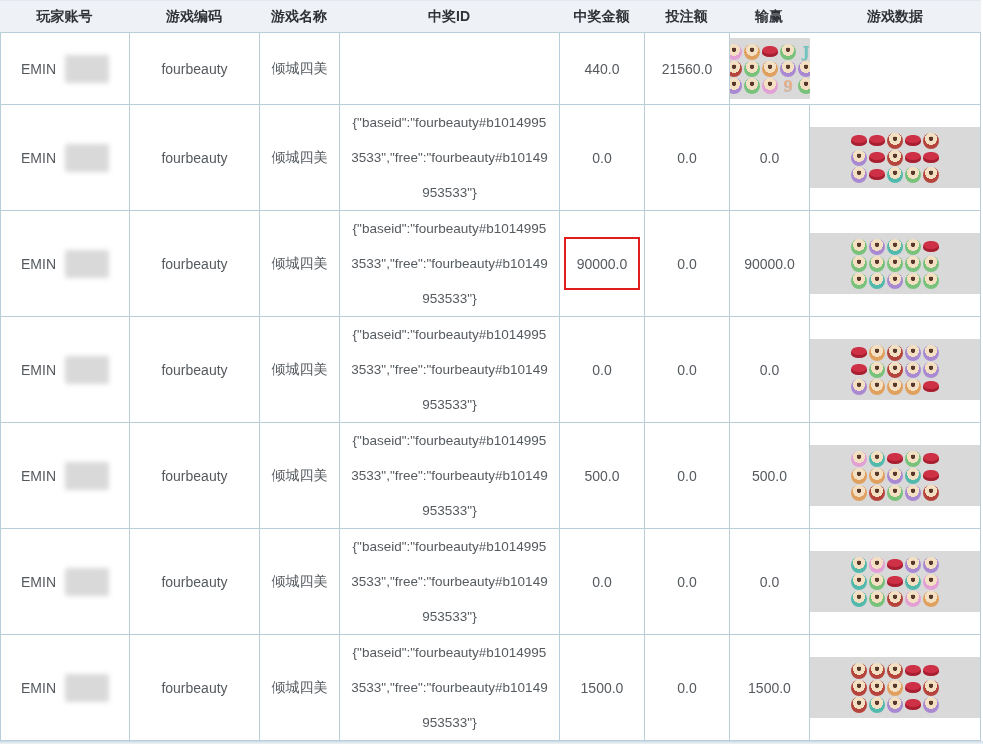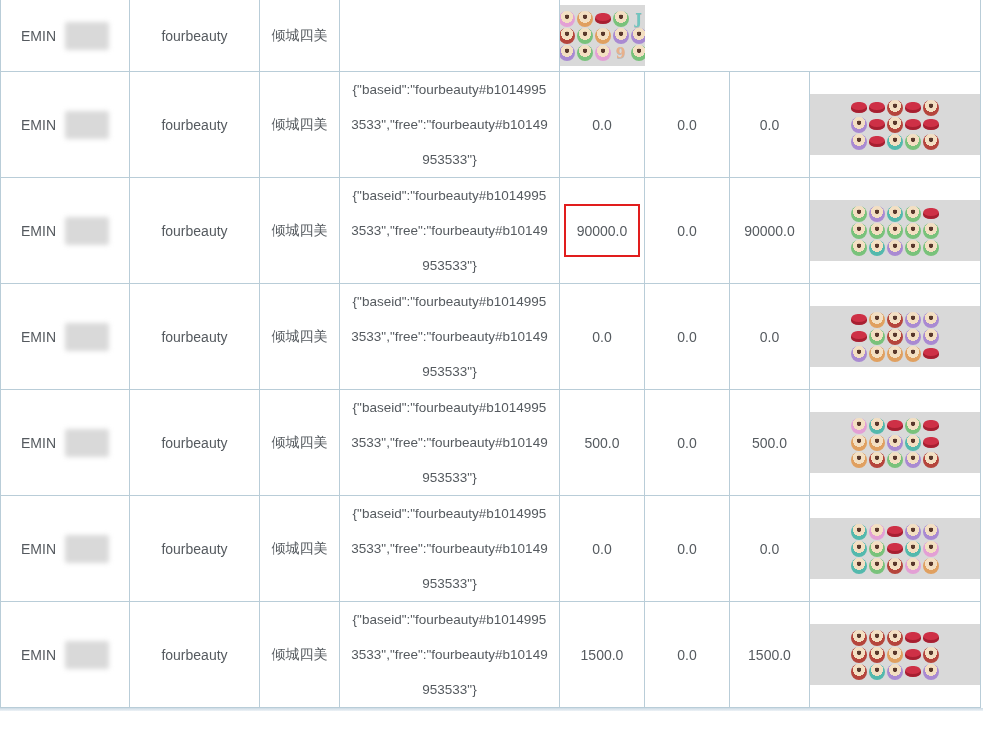--- a/index.html
+++ b/index.html
@@ -91,31 +91,43 @@
   }
   .bottom-strip{
     height:3px;width:983px;
     background:linear-gradient(#ccdae4,#eef3f7);
   }
 </style>
 </head>
 <body>
 
 <div class="tbl">
+  <div class="hdr">
+    <div class="hcell">玩家账号</div>
+    <div class="hcell">游戏编码</div>
+    <div class="hcell">游戏名称</div>
+    <div class="hcell">中奖ID</div>
+    <div class="hcell">中奖金额</div>
+    <div class="hcell">投注额</div>
+    <div class="hcell">输赢</div>
+    <div class="hcell">游戏数据</div>
+  </div>
   <div id="tbody">
   <div class="row short">
     <div class="cell account-cell">
       <span>EMIN</span>
       <span class="redact"></span>
     </div>
     <div class="cell">fourbeauty</div>
     <div class="cell">倾城四美</div>
     <div class="cell winid-cell">
       <span class="winid-text"></span>
     </div>
+    <div class="cell">440.0</div>
+    <div class="cell">21560.0</div>
     <div class="cell gamedata-cell">
       <div class="strip">
         <div class="icon-grid">
               <span class="sym" style="background: radial-gradient(circle at 50% 36%, rgb(89, 56, 44) 0px, rgb(89, 56, 44) 17%, rgb(243, 223, 194) 18%, rgb(243, 223, 194) 46%, rgb(227, 160, 213) 47%, rgb(227, 160, 213) 100%);"></span>
               <span class="sym" style="background: radial-gradient(circle at 50% 36%, rgb(89, 56, 44) 0px, rgb(89, 56, 44) 17%, rgb(243, 223, 194) 18%, rgb(243, 223, 194) 46%, rgb(224, 160, 96) 47%, rgb(224, 160, 96) 100%);"></span>
               <span class="sym lips" style="background: rgb(206, 48, 70);"></span>
               <span class="sym" style="background: radial-gradient(circle at 50% 36%, rgb(89, 56, 44) 0px, rgb(89, 56, 44) 17%, rgb(243, 223, 194) 18%, rgb(243, 223, 194) 46%, rgb(121, 194, 123) 47%, rgb(121, 194, 123) 100%);"></span>
               <span class="sym glyph" style="color: rgb(111, 198, 192);">J</span>
               <span class="sym" style="background: radial-gradient(circle at 50% 36%, rgb(89, 56, 44) 0px, rgb(89, 56, 44) 17%, rgb(243, 223, 194) 18%, rgb(243, 223, 194) 46%, rgb(181, 69, 60) 47%, rgb(181, 69, 60) 100%);"></span>
               <span class="sym" style="background: radial-gradient(circle at 50% 36%, rgb(89, 56, 44) 0px, rgb(89, 56, 44) 17%, rgb(243, 223, 194) 18%, rgb(243, 223, 194) 46%, rgb(121, 194, 123) 47%, rgb(121, 194, 123) 100%);"></span>

